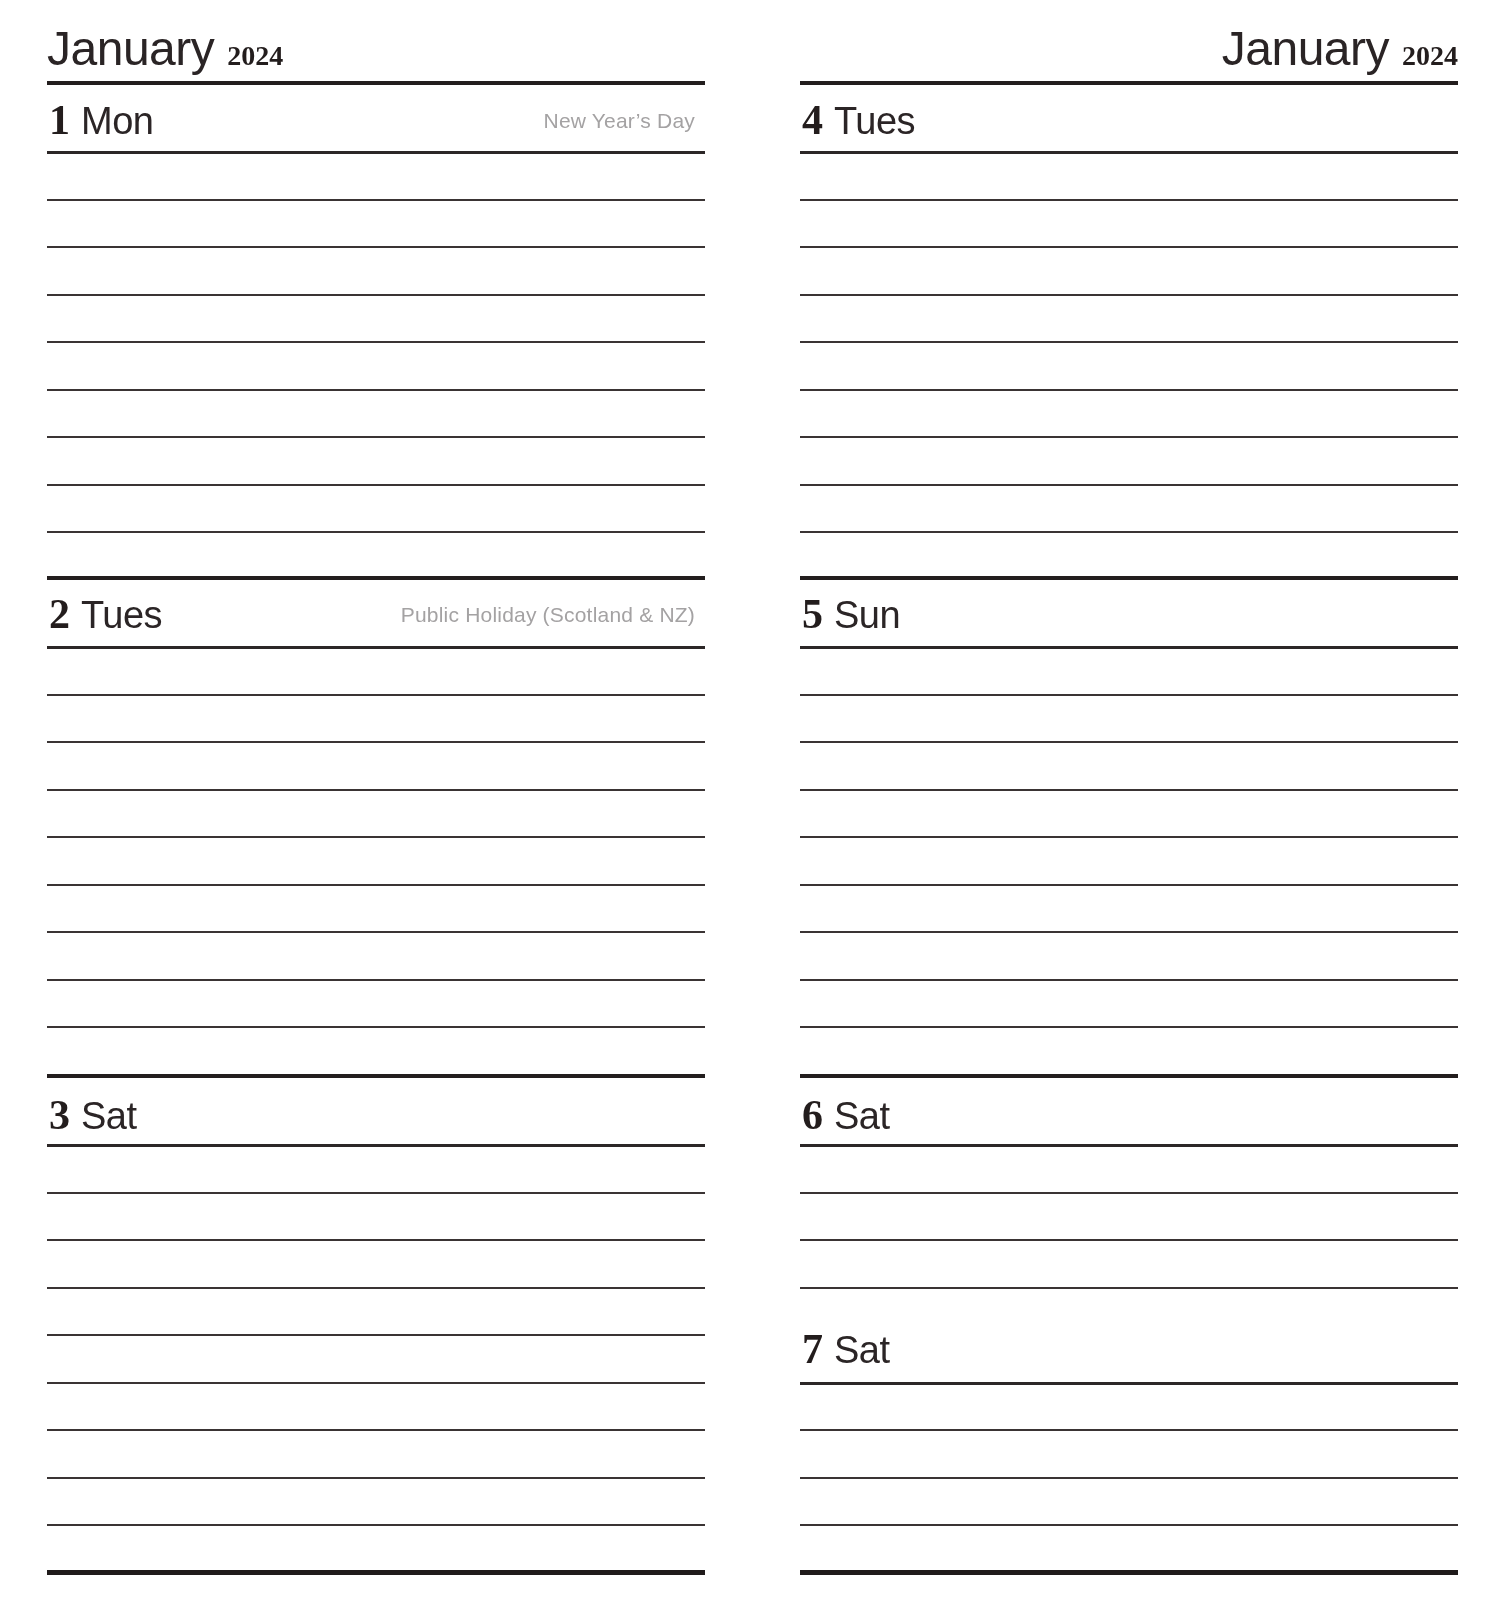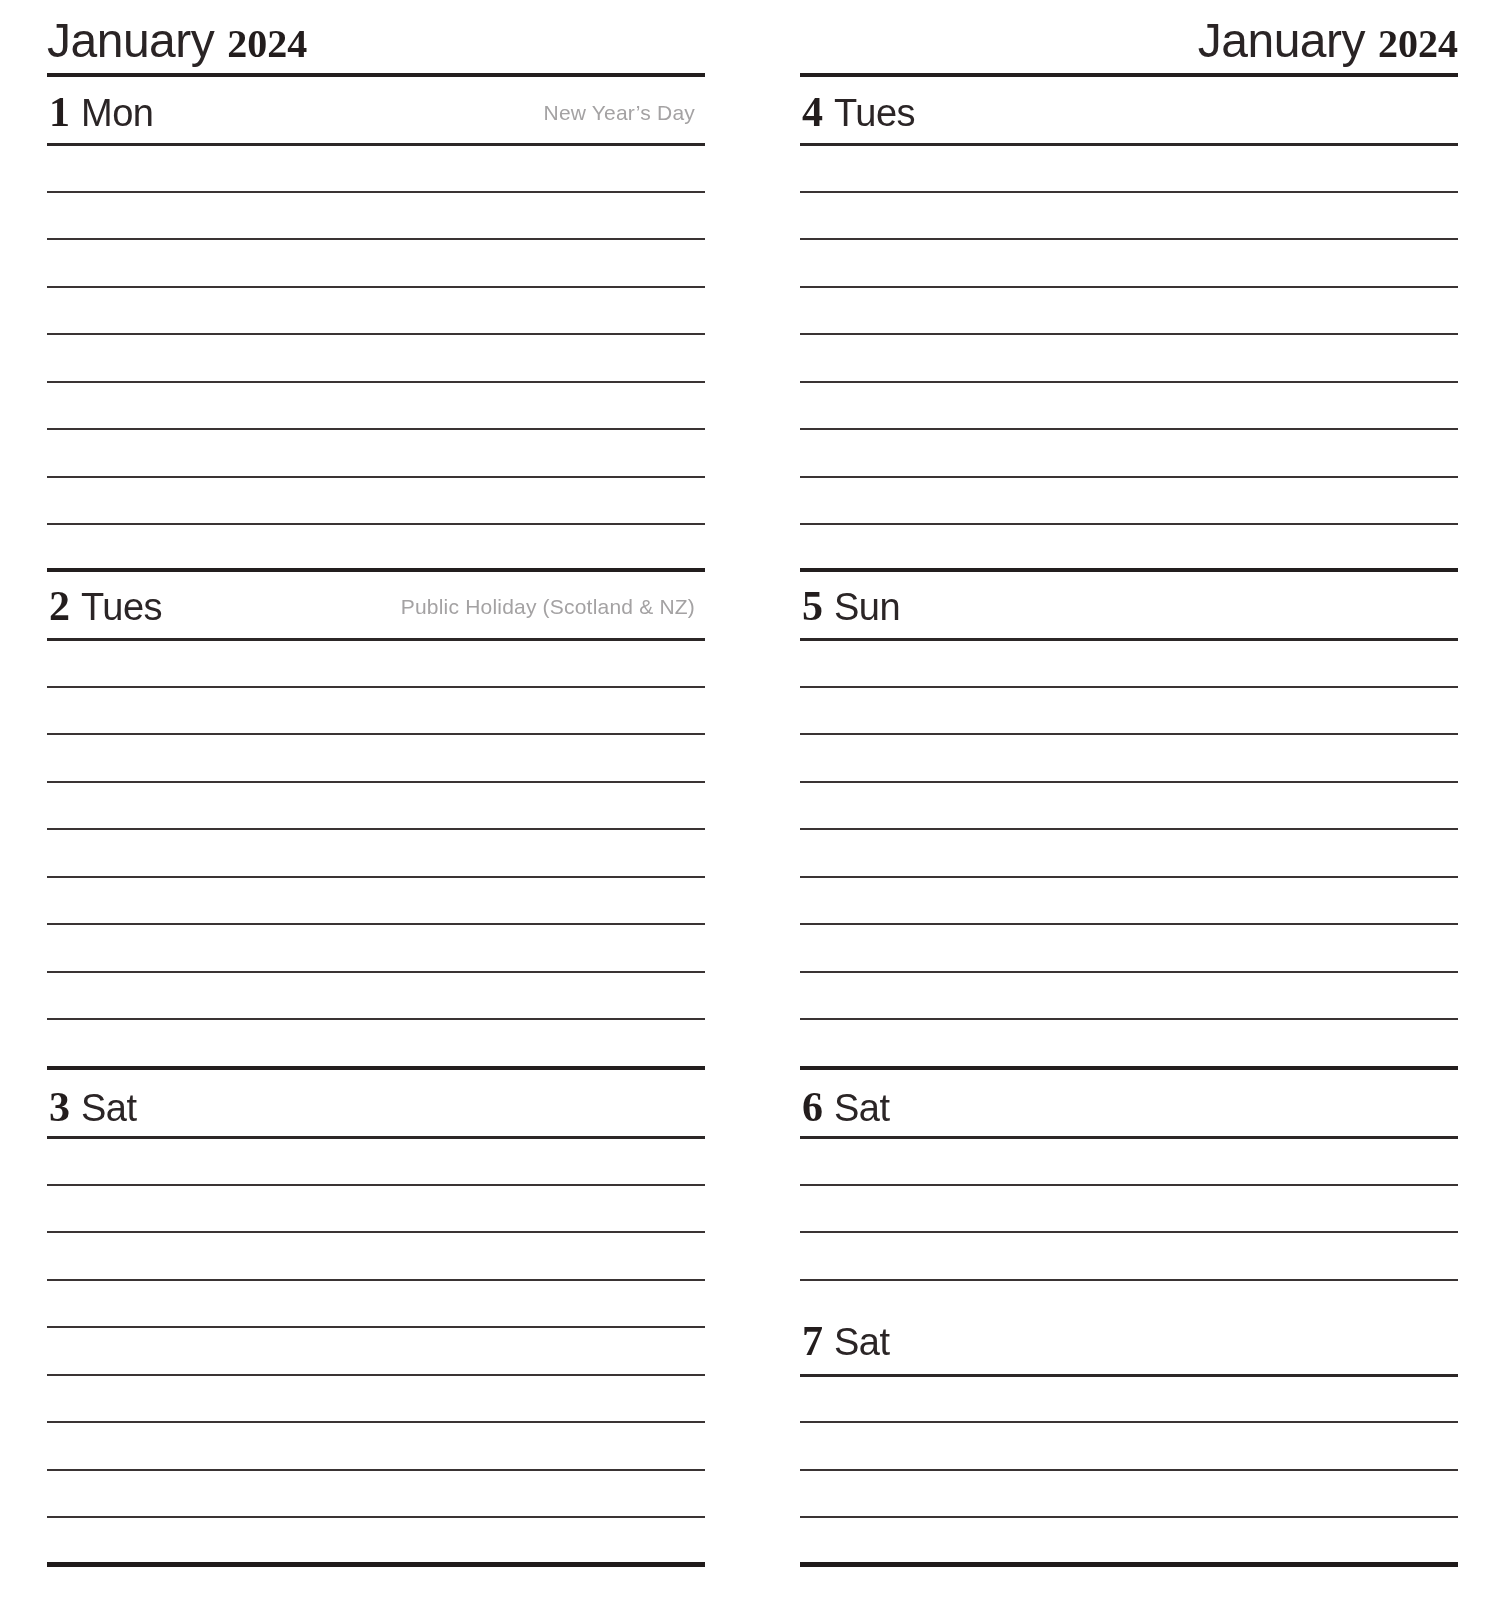--- a/index.html
+++ b/index.html
@@ -3,38 +3,38 @@
 <meta charset="utf-8">
 <style>
   html,body{margin:0;padding:0;background:#ffffff;}
   .sheet{
     position:relative;
     width:1505px;height:1599px;
     background:#ffffff;
     overflow:hidden;
     font-family:"Liberation Sans", sans-serif;
   }
-  .page{position:absolute;top:0;height:1473px;width:658px;}
+  .page{position:absolute;top:8px;height:1473px;width:658px;}
   .page.left{left:47px;}
   .page.right{left:800px;}
 
   
   .page-header{
     position:absolute;top:17px;left:0;right:0;
     display:flex;align-items:baseline;
   }
   .page.right .page-header{justify-content:flex-end;}
   .month{
     font-family:"Liberation Sans", sans-serif;
     font-size:48px;line-height:1;font-weight:400;
     color:#2a2425;letter-spacing:-0.5px;
   }
   .year{
     font-family:"Liberation Serif", serif;
-    font-size:40px;line-height:1;font-weight:700;
+    font-size:28px;line-height:1;font-weight:700;
     color:#231d1d;margin-left:13px;
   }
 
   
   .day-header{
     position:absolute;left:2px;right:0;
     display:flex;align-items:baseline;
   }
   .day-num{
     font-family:"Liberation Serif", serif;

